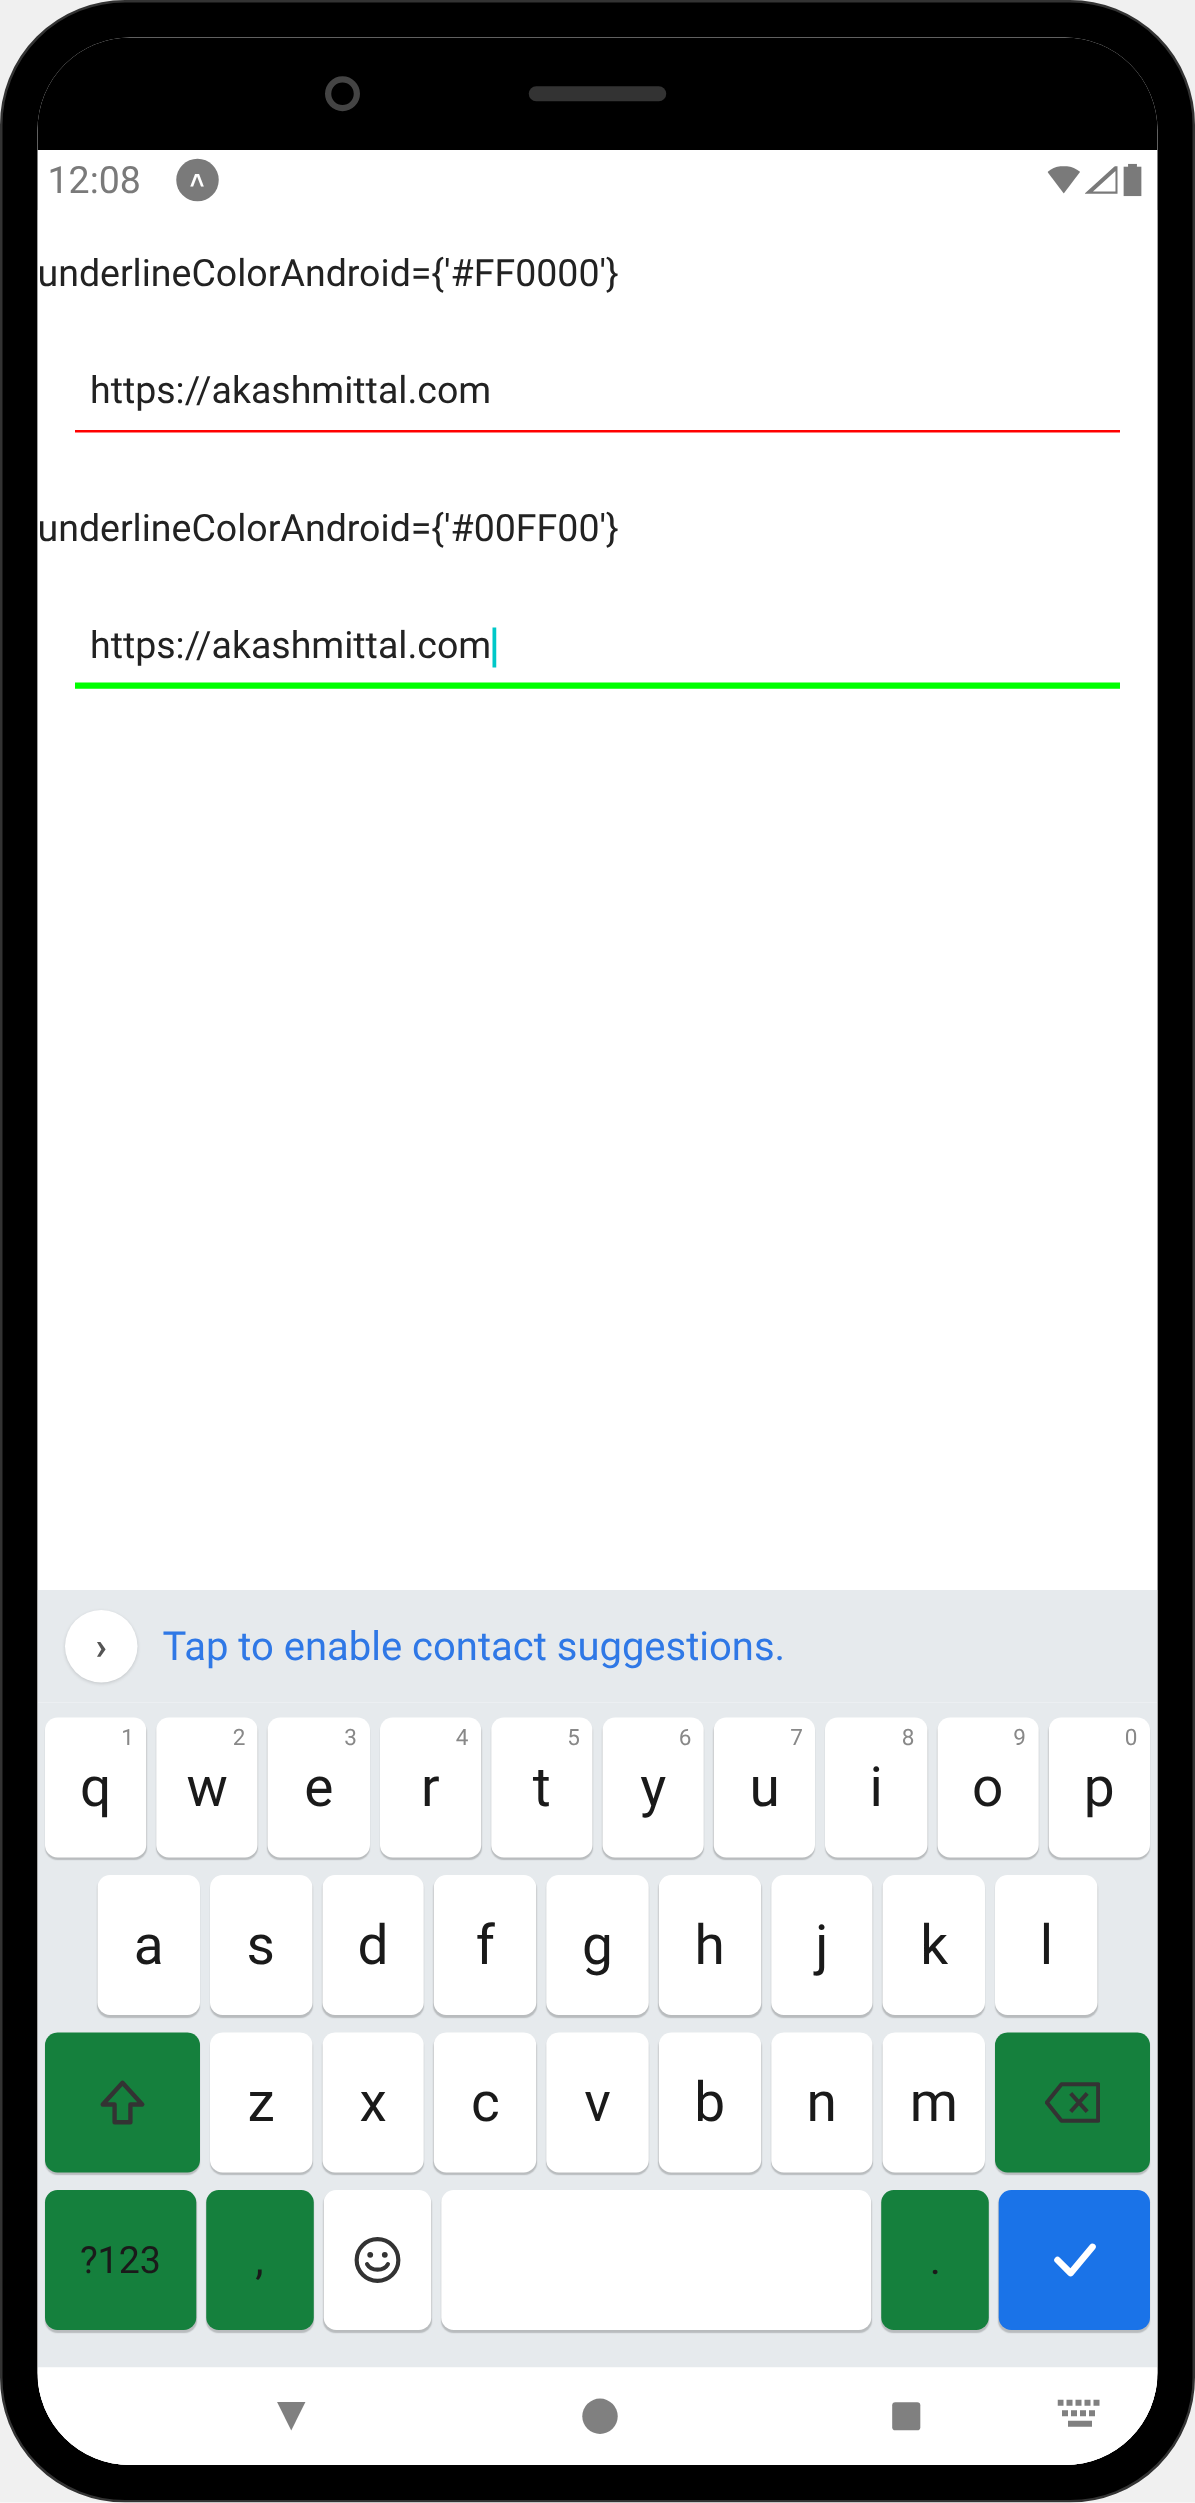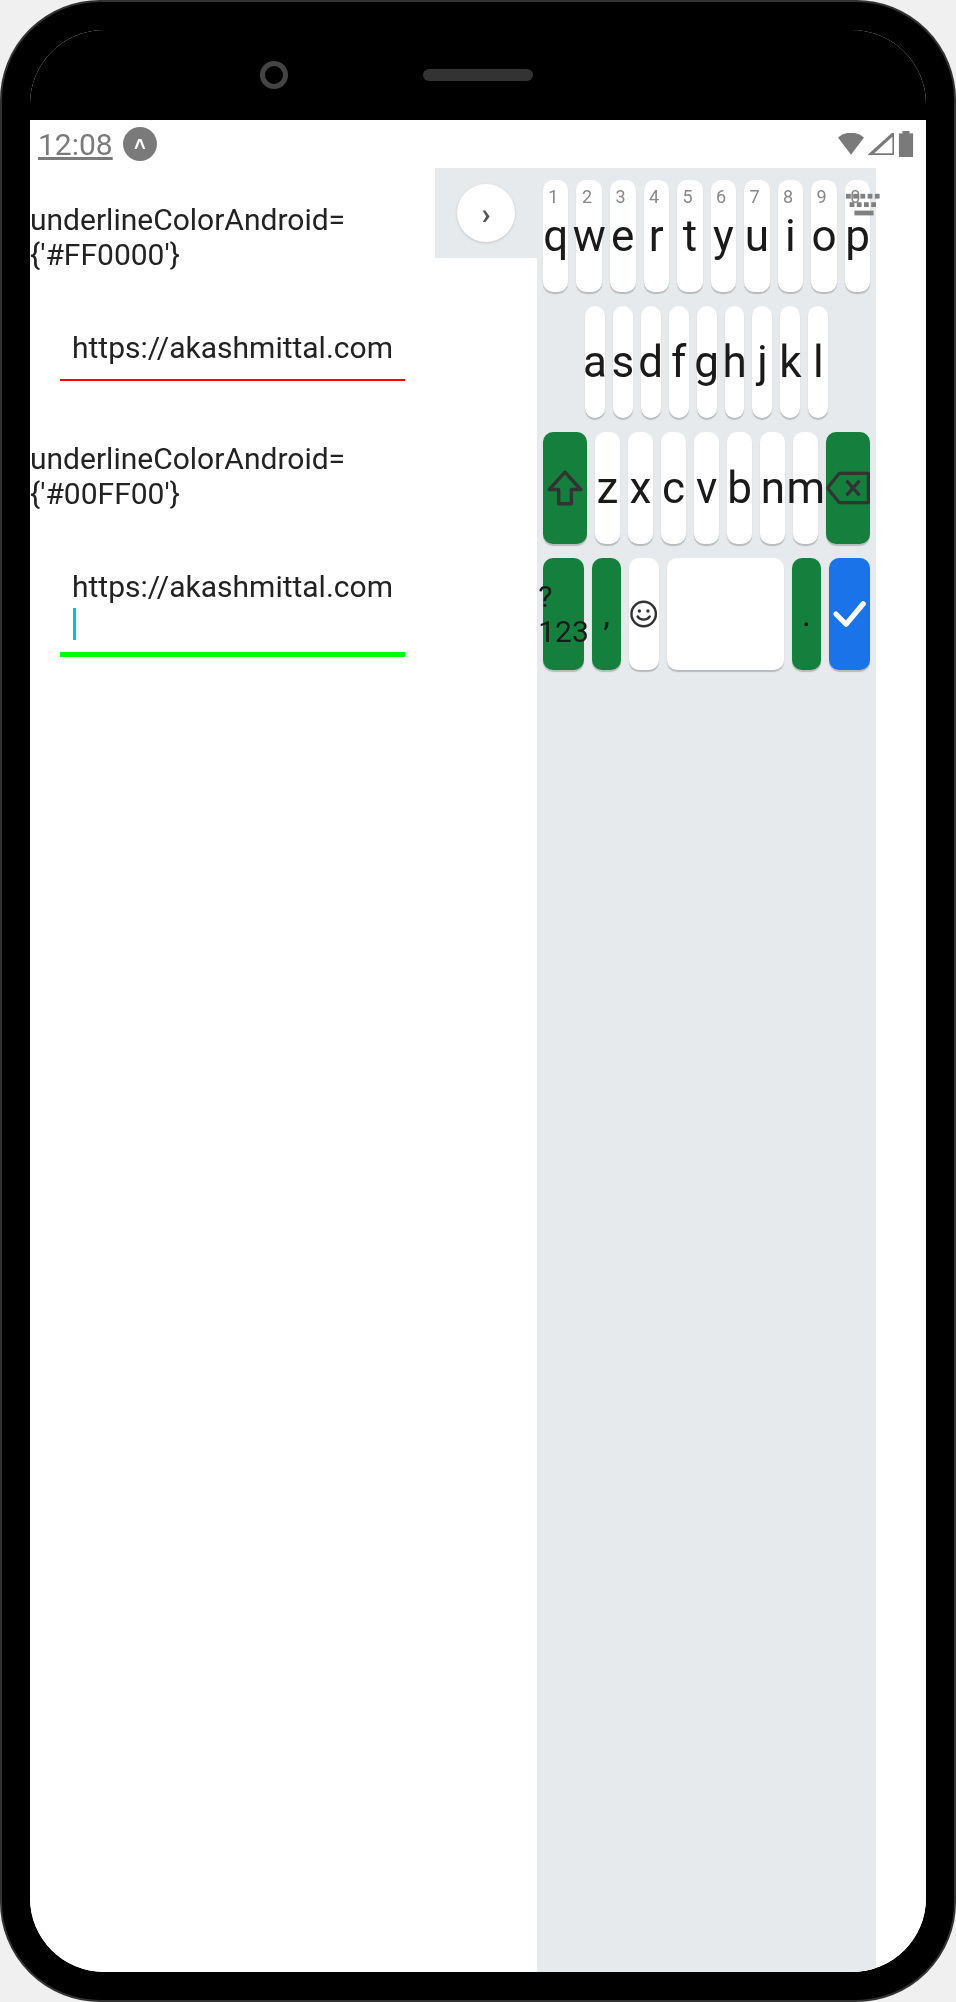--- a/index.html
+++ b/index.html
@@ -55,30 +55,31 @@
   .status-bar {
     height: 48px;
     display: flex;
     align-items: center;
     justify-content: space-between;
     padding: 0 12px 0 8px;
     font-size: 30px;
     color: #7a7a7a;
     font-weight: 400;
   }
-  .status-left { display: flex; align-items: center; gap: 10px; text-decoration: underline; }
+  .status-left { display: flex; align-items: center; gap: 28px; }
   .status-right { display: flex; align-items: center; gap: 4px; }
   .status-icon-circle {
     width: 34px; height: 34px; border-radius: 50%; background: #7a7a7a;
     display:flex; align-items:center; justify-content:center; color:#fff; font-size:20px; font-weight:bold;
   }
   .content {
     flex: 1;
     background: #fff;
     display: flex;
+    flex-direction: column;
     overflow: hidden;
   }
   .app-area {
     flex: 1;
     padding: 30px 0 0 0;
   }
   .label-text {
     font-size: 30px;
     color: #222;
     padding: 0 0 0 0;
@@ -208,20 +209,21 @@
         <div class="label-text">underlineColorAndroid={'#00FF00'}</div>
         <div class="input-wrap underline-green">
           <div class="fake-input"><span>https://akashmittal.com</span><span class="cursor"></span></div>
         </div>
       </div>
 
       <div class="kb-suggestion">
         <div class="kb-expand">
           <span>›</span>
         </div>
+        <div class="kb-suggestion-text">Tap to enable contact suggestions.</div>
       </div>
 
       <div class="keyboard">
         <div class="kb-row" id="kb-row1">
             <div class="key">q<span class="sup">1</span></div>
             <div class="key">w<span class="sup">2</span></div>
             <div class="key">e<span class="sup">3</span></div>
             <div class="key">r<span class="sup">4</span></div>
             <div class="key">t<span class="sup">5</span></div>
             <div class="key">y<span class="sup">6</span></div>

